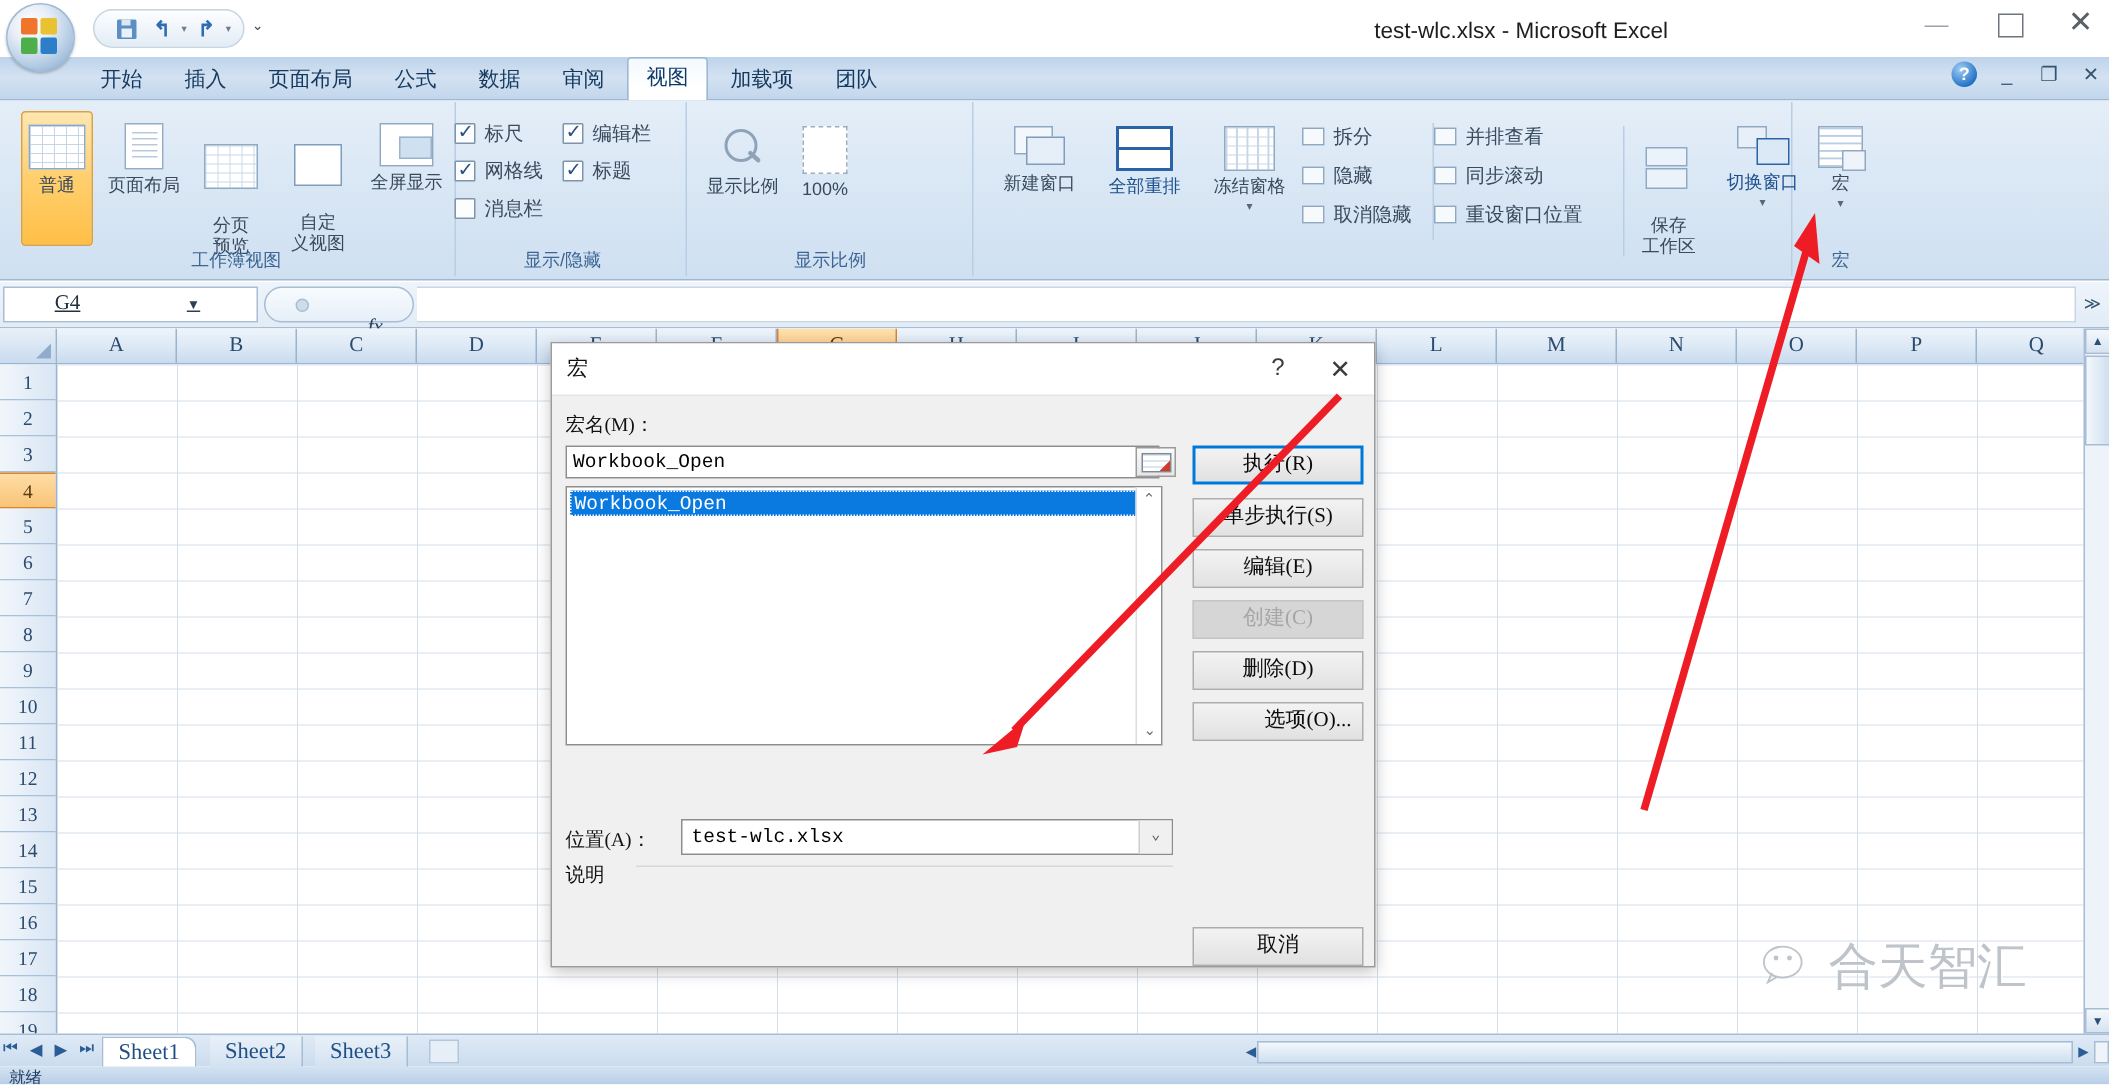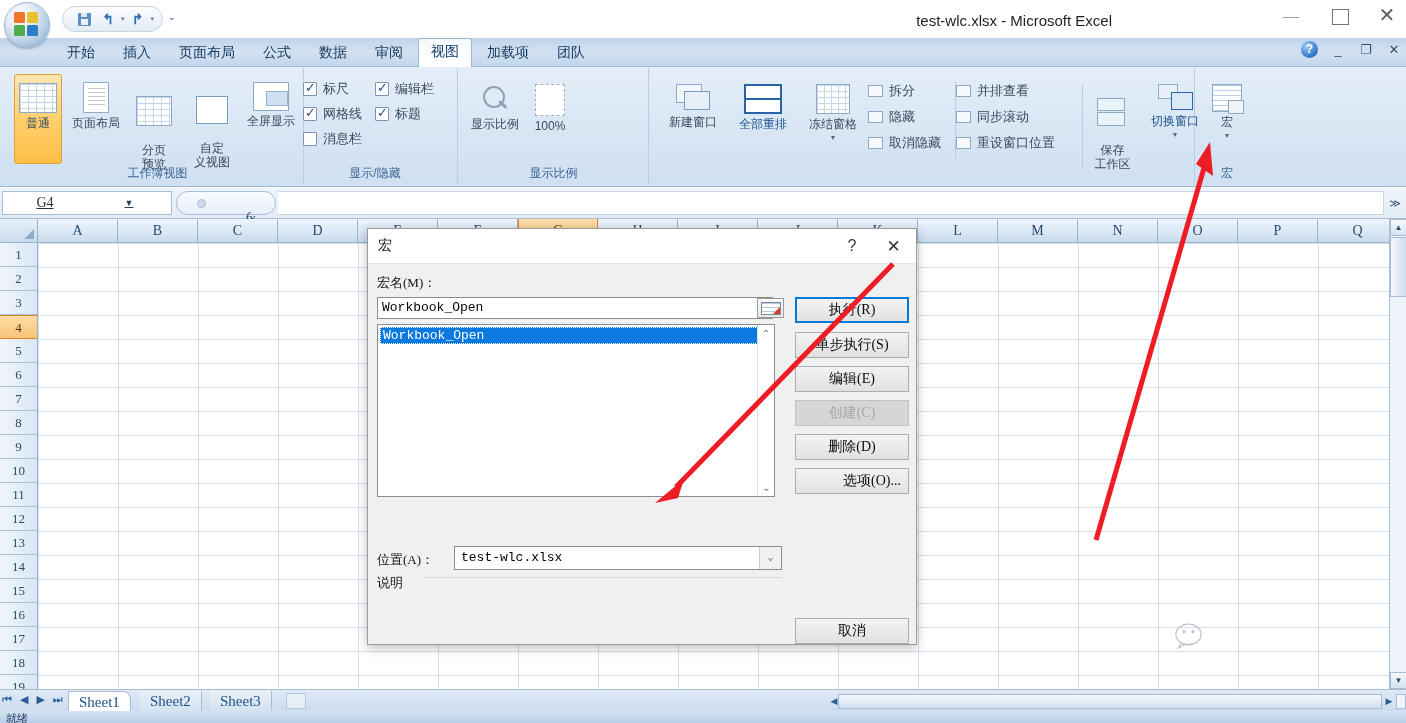--- a/index.html
+++ b/index.html
@@ -757,20 +757,21 @@
     <span>就绪</span>
   </div>
 
   <div class="watermark">
     <svg class="wechat-logo" viewBox="0 0 40 34">
       <ellipse cx="15" cy="13" rx="14" ry="11.5" fill="none" stroke="#b9bfc6" stroke-width="1.4"></ellipse>
       <path d="M7 21 L4 28 L10.5 24.2" fill="none" stroke="#b9bfc6" stroke-width="1.4"></path>
       <circle cx="10" cy="10" r="1.8" fill="#b9bfc6"></circle>
       <circle cx="20" cy="10" r="1.8" fill="#b9bfc6"></circle>
     </svg>
+    <span>合天智汇</span>
   </div>
 
   <div class="dialog">
     <div class="dlg-title">
       <div class="t">宏</div>
       <div class="dlg-help">?</div>
       <div class="dlg-x">✕</div>
     </div>
 
     <div class="dlg-body">

